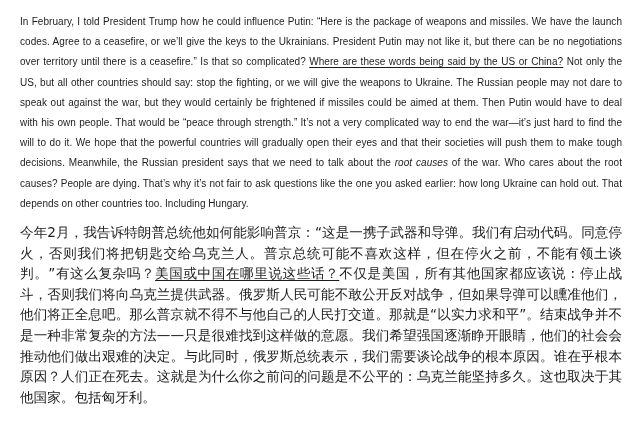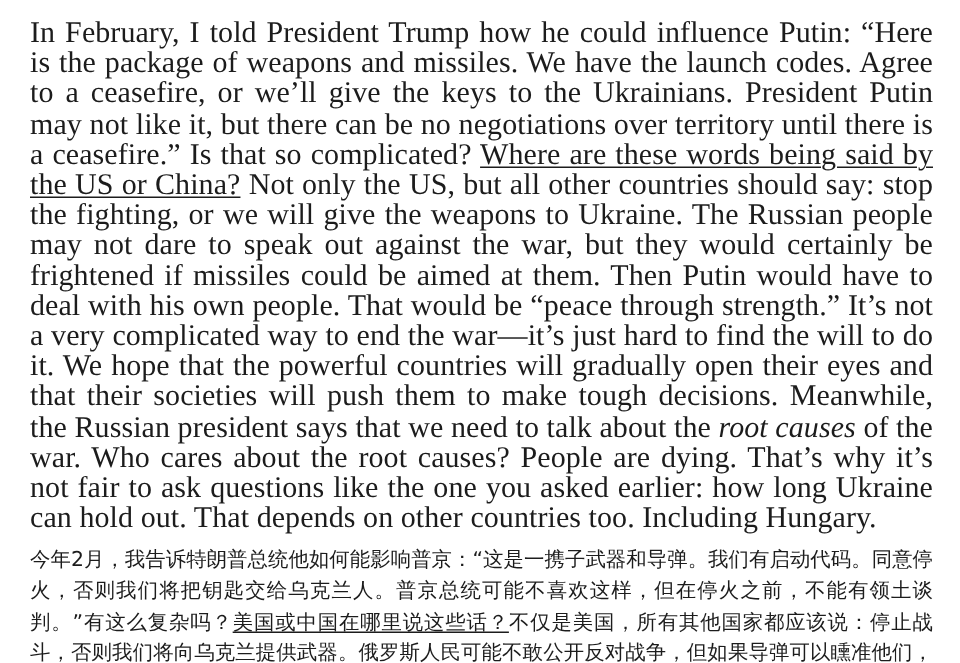--- a/index.html
+++ b/index.html
@@ -20,22 +20,22 @@
     height: 442px;
     padding: 12px 18px 10px 20px;
     background: #ffffff;
   }
   .para {
     margin: 0 0 6px 0;
     text-align: justify;
     text-justify: inter-word;
   }
   .para-en {
-    font-family: Liberation Serif, serif;
-    font-size: 20px;
+    font-family: Liberation Sans, sans-serif;
+    font-size: 10px;
     line-height: 20.2px;
     color: #1c1c1c;
     letter-spacing: 0.05px;
   }
   .para-zh {
     font-family: "DejaVu Sans", "Liberation Sans", sans-serif;
     font-size: 13.6px;
     line-height: 20.6px;
     color: #1c1c1c;
     text-align: justify;

